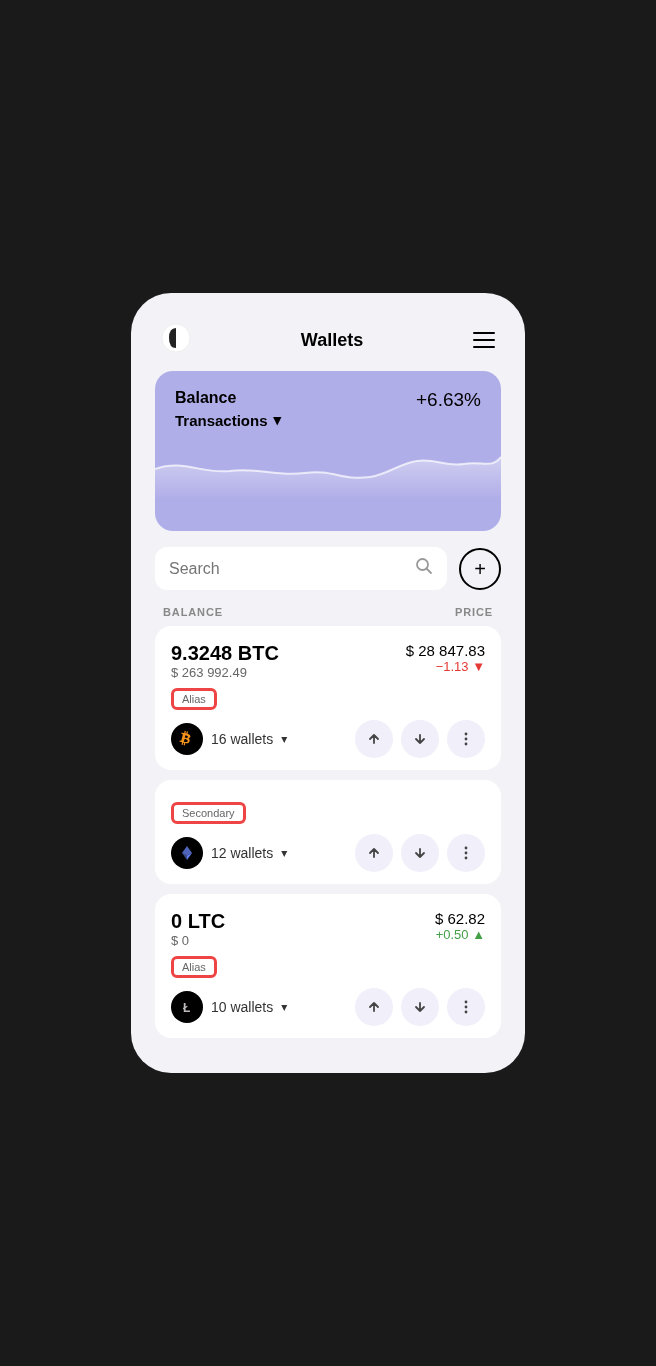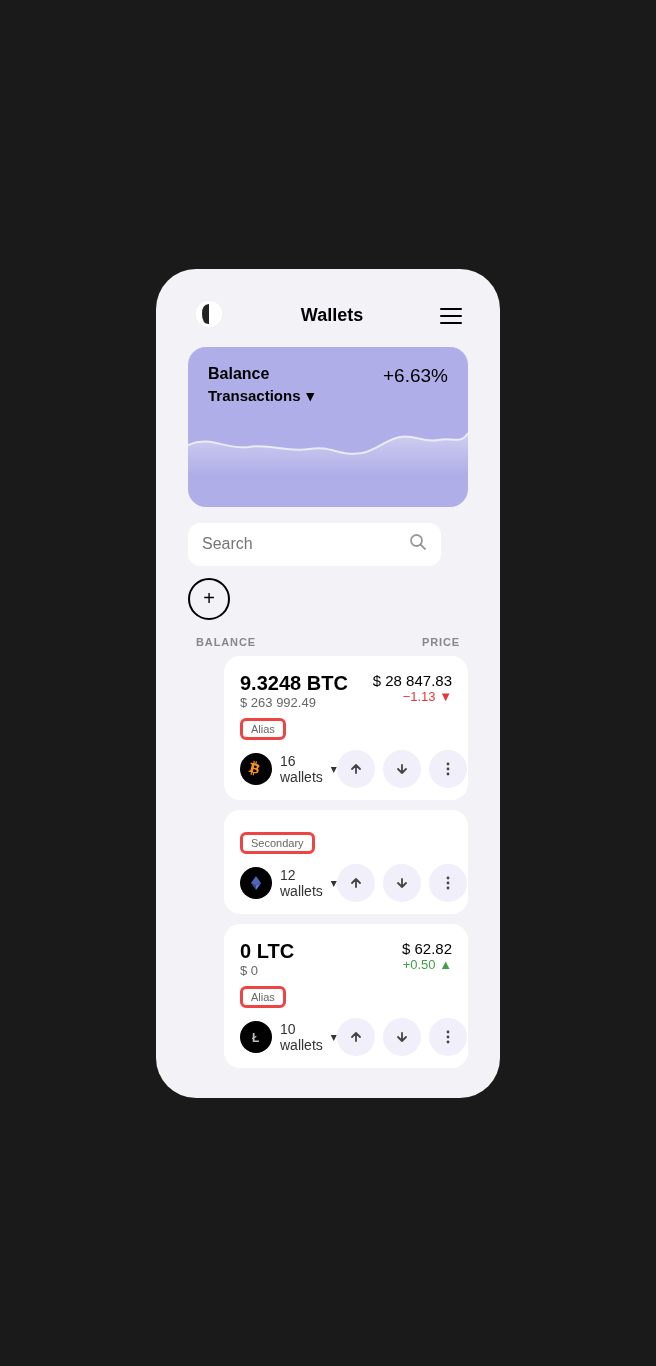--- a/index.html
+++ b/index.html
@@ -5,26 +5,26 @@
     * { box-sizing: border-box; margin: 0; padding: 0; }
     body {
       background: #1a1a1a;
       display: flex;
       justify-content: center;
       align-items: center;
       min-height: 100vh;
       font-family: -apple-system, BlinkMacSystemFont, 'Segoe UI', sans-serif;
     }
     .phone-frame {
-      width: 344px;
+      width: 394px;
       min-height: 780px;
       background: #f2f2f7;
       border-radius: 40px;
       overflow: hidden;
-      padding: 20px 16px 30px;
+      padding: 20px 8px 30px;
       position: relative;
     }
     .header {
       display: flex;
       align-items: center;
       justify-content: space-between;
       padding: 10px 22px 14px;
       background: #f2f2f7;
     }
     .logo-icon {
@@ -96,24 +96,23 @@
       height: 60px;
       position: relative;
       margin: 0 -20px;
     }
     .chart-svg {
       width: 100%;
       height: 60px;
     }
     .search-area {
       display: flex;
-      align-items: flex-start;
+      align-items: flex-end;
       gap: 12px;
       padding: 0 16px 12px;
-      flex-direction: column;
     }
     .search-input-wrapper {
       flex: 1;
       position: relative;
       background: #fff;
       border-radius: 12px;
       display: flex;
       align-items: center;
       padding: 10px 14px;
     }
@@ -154,21 +153,20 @@
       font-weight: 600;
       color: #888;
       letter-spacing: 0.08em;
       text-transform: uppercase;
     }
     .coins-list {
       display: flex;
       flex-direction: column;
       gap: 10px;
       padding: 0 16px;
-      margin-left: 36px;
     }
     .coin-card {
       background: #fff;
       border-radius: 16px;
       padding: 16px 16px 12px;
     }
     .coin-top {
       display: flex;
       justify-content: space-between;
       align-items: flex-start;

